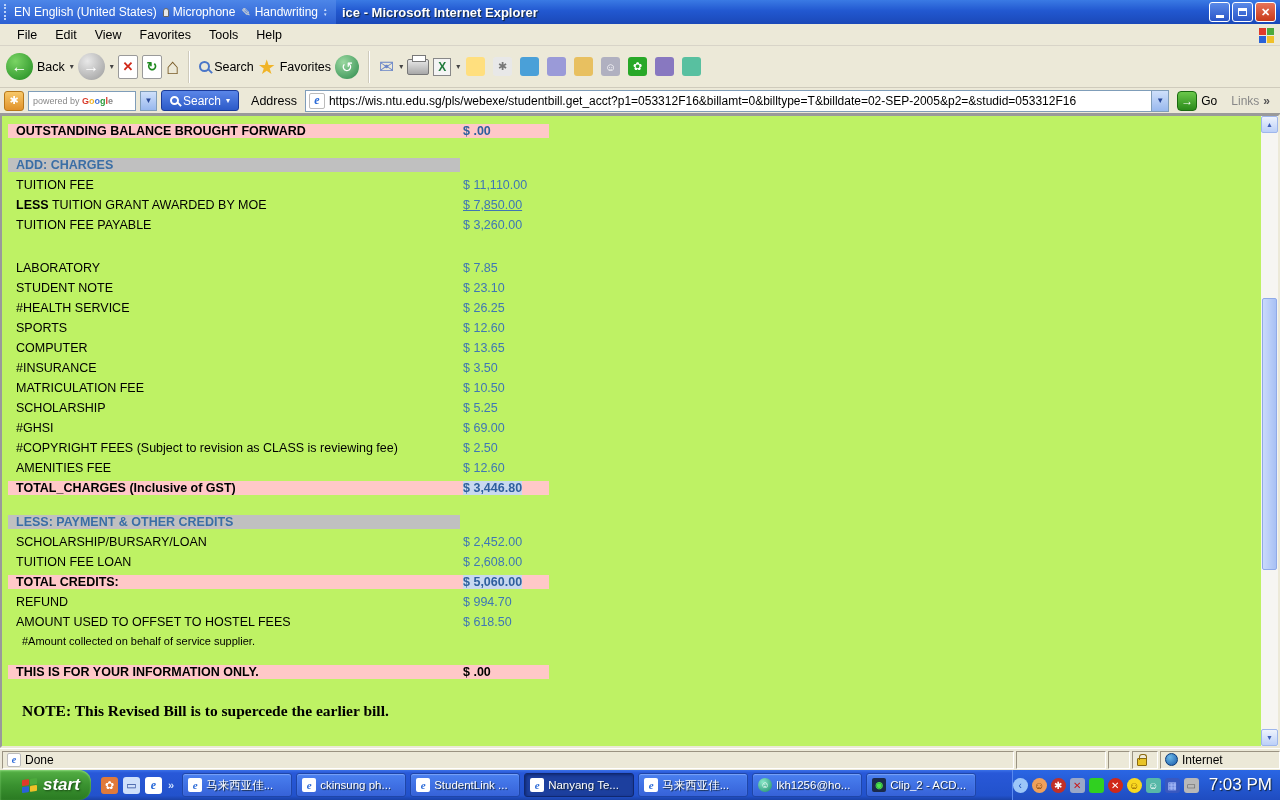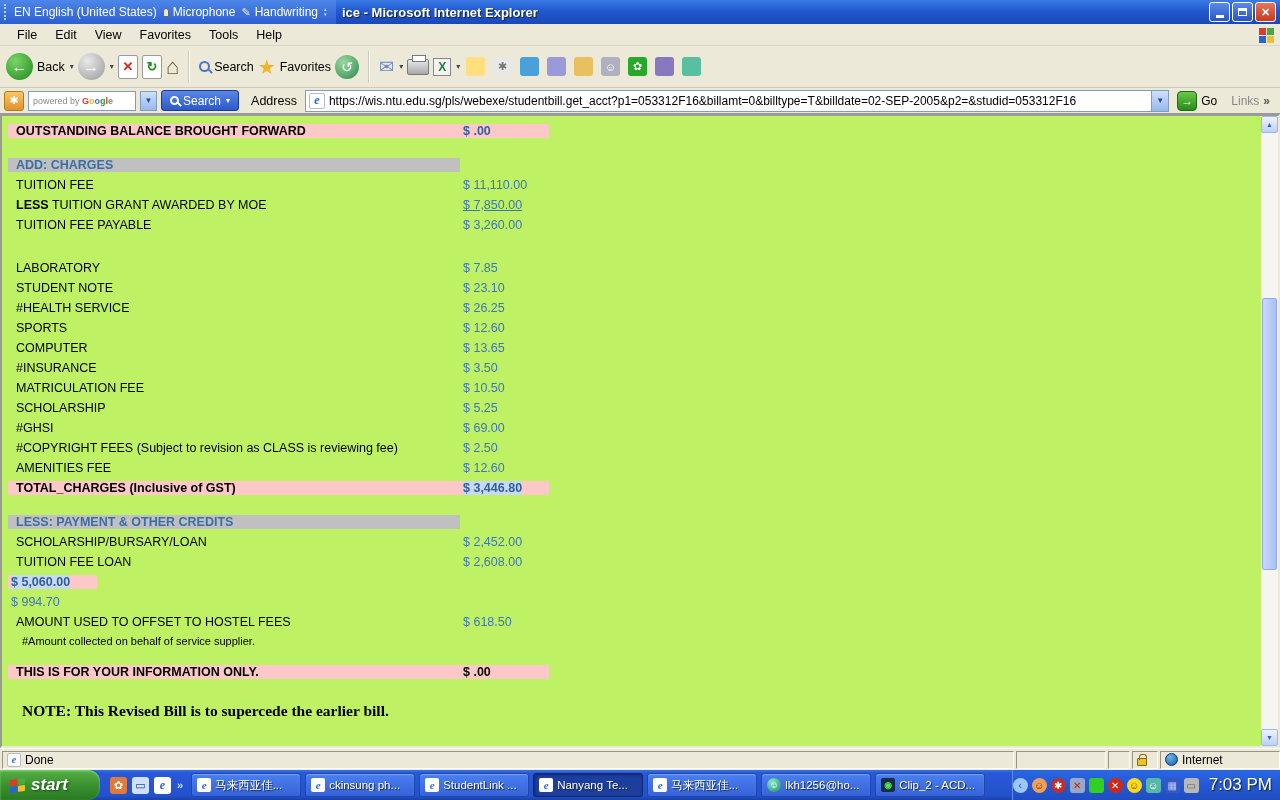--- a/index.html
+++ b/index.html
@@ -94,21 +94,21 @@
   
   .statusbar{position:absolute;top:748px;left:0;right:0;height:22px;background:#ece9d8;display:flex;align-items:center;border-top:1px solid #fff;font-size:12px}
   .sseg{height:18px;border:1px solid;border-color:#9a9382 #fff #fff #9a9382;margin-left:2px;display:flex;align-items:center;gap:4px;padding:0 4px}
   .sseg.main{flex:1}
   .lock-ic{width:10px;height:8px;background:#e8c428;border:1px solid #8a6a10;border-radius:1px;position:relative;margin-top:4px}
   .lock-ic:before{content:"";position:absolute;top:-5px;left:1px;width:6px;height:5px;border:1.5px solid #8a6a10;border-bottom:none;border-radius:3px 3px 0 0}
   .globe-ic{width:13px;height:13px;border-radius:50%;background:radial-gradient(circle at 35% 30%,#6ab8e8,#1a5aa8);border:1px solid #0a3a78}
 
   
   .taskbar{position:absolute;top:770px;left:0;right:0;height:30px;background:linear-gradient(180deg,#3a70e8 0%,#2858d8 10%,#2252cc 85%,#1a42a8 100%);display:flex;align-items:center;color:#fff}
-  .startbtn{height:30px;width:100px;border-radius:0 12px 12px 0;background:linear-gradient(180deg,#55b045 0%,#3a9230 50%,#2a7a22 100%);display:flex;align-items:center;gap:6px;padding-left:10px;box-shadow:inset 0 1px 2px #8ad87a}
+  .startbtn{height:30px;width:91px;border-radius:0 12px 12px 0;background:linear-gradient(180deg,#55b045 0%,#3a9230 50%,#2a7a22 100%);display:flex;align-items:center;gap:6px;padding-left:22px;box-shadow:inset 0 1px 2px #8ad87a}
   .start-label{font:italic bold 17px "Liberation Sans",sans-serif;text-shadow:1px 1px 2px #1a4a14}
   .winflag{display:grid;grid-template-columns:7px 7px;grid-template-rows:6px 6px;gap:1px;transform:skewY(-8deg)}
   .winflag i{display:block;border-radius:1px}
   .quicklaunch{display:flex;align-items:center;gap:5px;padding:0 6px 0 10px}
   .ql-ic{width:17px;height:17px;border-radius:3px;display:flex;align-items:center;justify-content:center;font-size:11px}
   .ql-chev{color:#cfe0ff;font-weight:bold;font-size:11px}
   .tasks{display:flex;gap:4px;align-items:center}
   .taskbtn{width:110px;height:24px;border-radius:3px;background:linear-gradient(180deg,#4a80f0,#3662d8);border:1px solid #1f46a8;display:flex;align-items:center;gap:4px;padding:0 5px;box-shadow:inset 0 1px 1px #7aa4f8}
   .taskbtn.active{background:#1c3f9e;box-shadow:inset 1px 1px 3px #102870;border-color:#102870}
   .tico{width:14px;height:14px;background:#fff;border-radius:2px;display:flex;align-items:center;justify-content:center;font:italic bold 11px "Liberation Serif",serif;color:#2a6ad8;flex-shrink:0}
@@ -326,23 +326,25 @@
         </div>
         <div class="brow item">
           <div class="c-label">SCHOLARSHIP/BURSARY/LOAN</div>
           <div class="c-value "><span>$ 2,452.00</span></div>
         </div>
         <div class="brow item">
           <div class="c-label">TUITION FEE LOAN</div>
           <div class="c-value "><span>$ 2,608.00</span></div>
         </div>
         <div class="brow pink">
+          <div class="c-label">TOTAL CREDITS:</div>
           <div class="c-value blue-bold hl"><span>$ 5,060.00</span></div>
         </div>
         <div class="brow item">
+          <div class="c-label">REFUND</div>
           <div class="c-value "><span>$ 994.70</span></div>
         </div>
         <div class="brow item">
           <div class="c-label">AMOUNT USED TO OFFSET TO HOSTEL FEES</div>
           <div class="c-value "><span>$ 618.50</span></div>
         </div>
         <div class="small-row">#Amount collected on behalf of service supplier.</div>
         <div style="height: 12px;"></div>
         <div class="brow pink">
           <div class="c-label">THIS IS FOR YOUR INFORMATION ONLY.</div>

